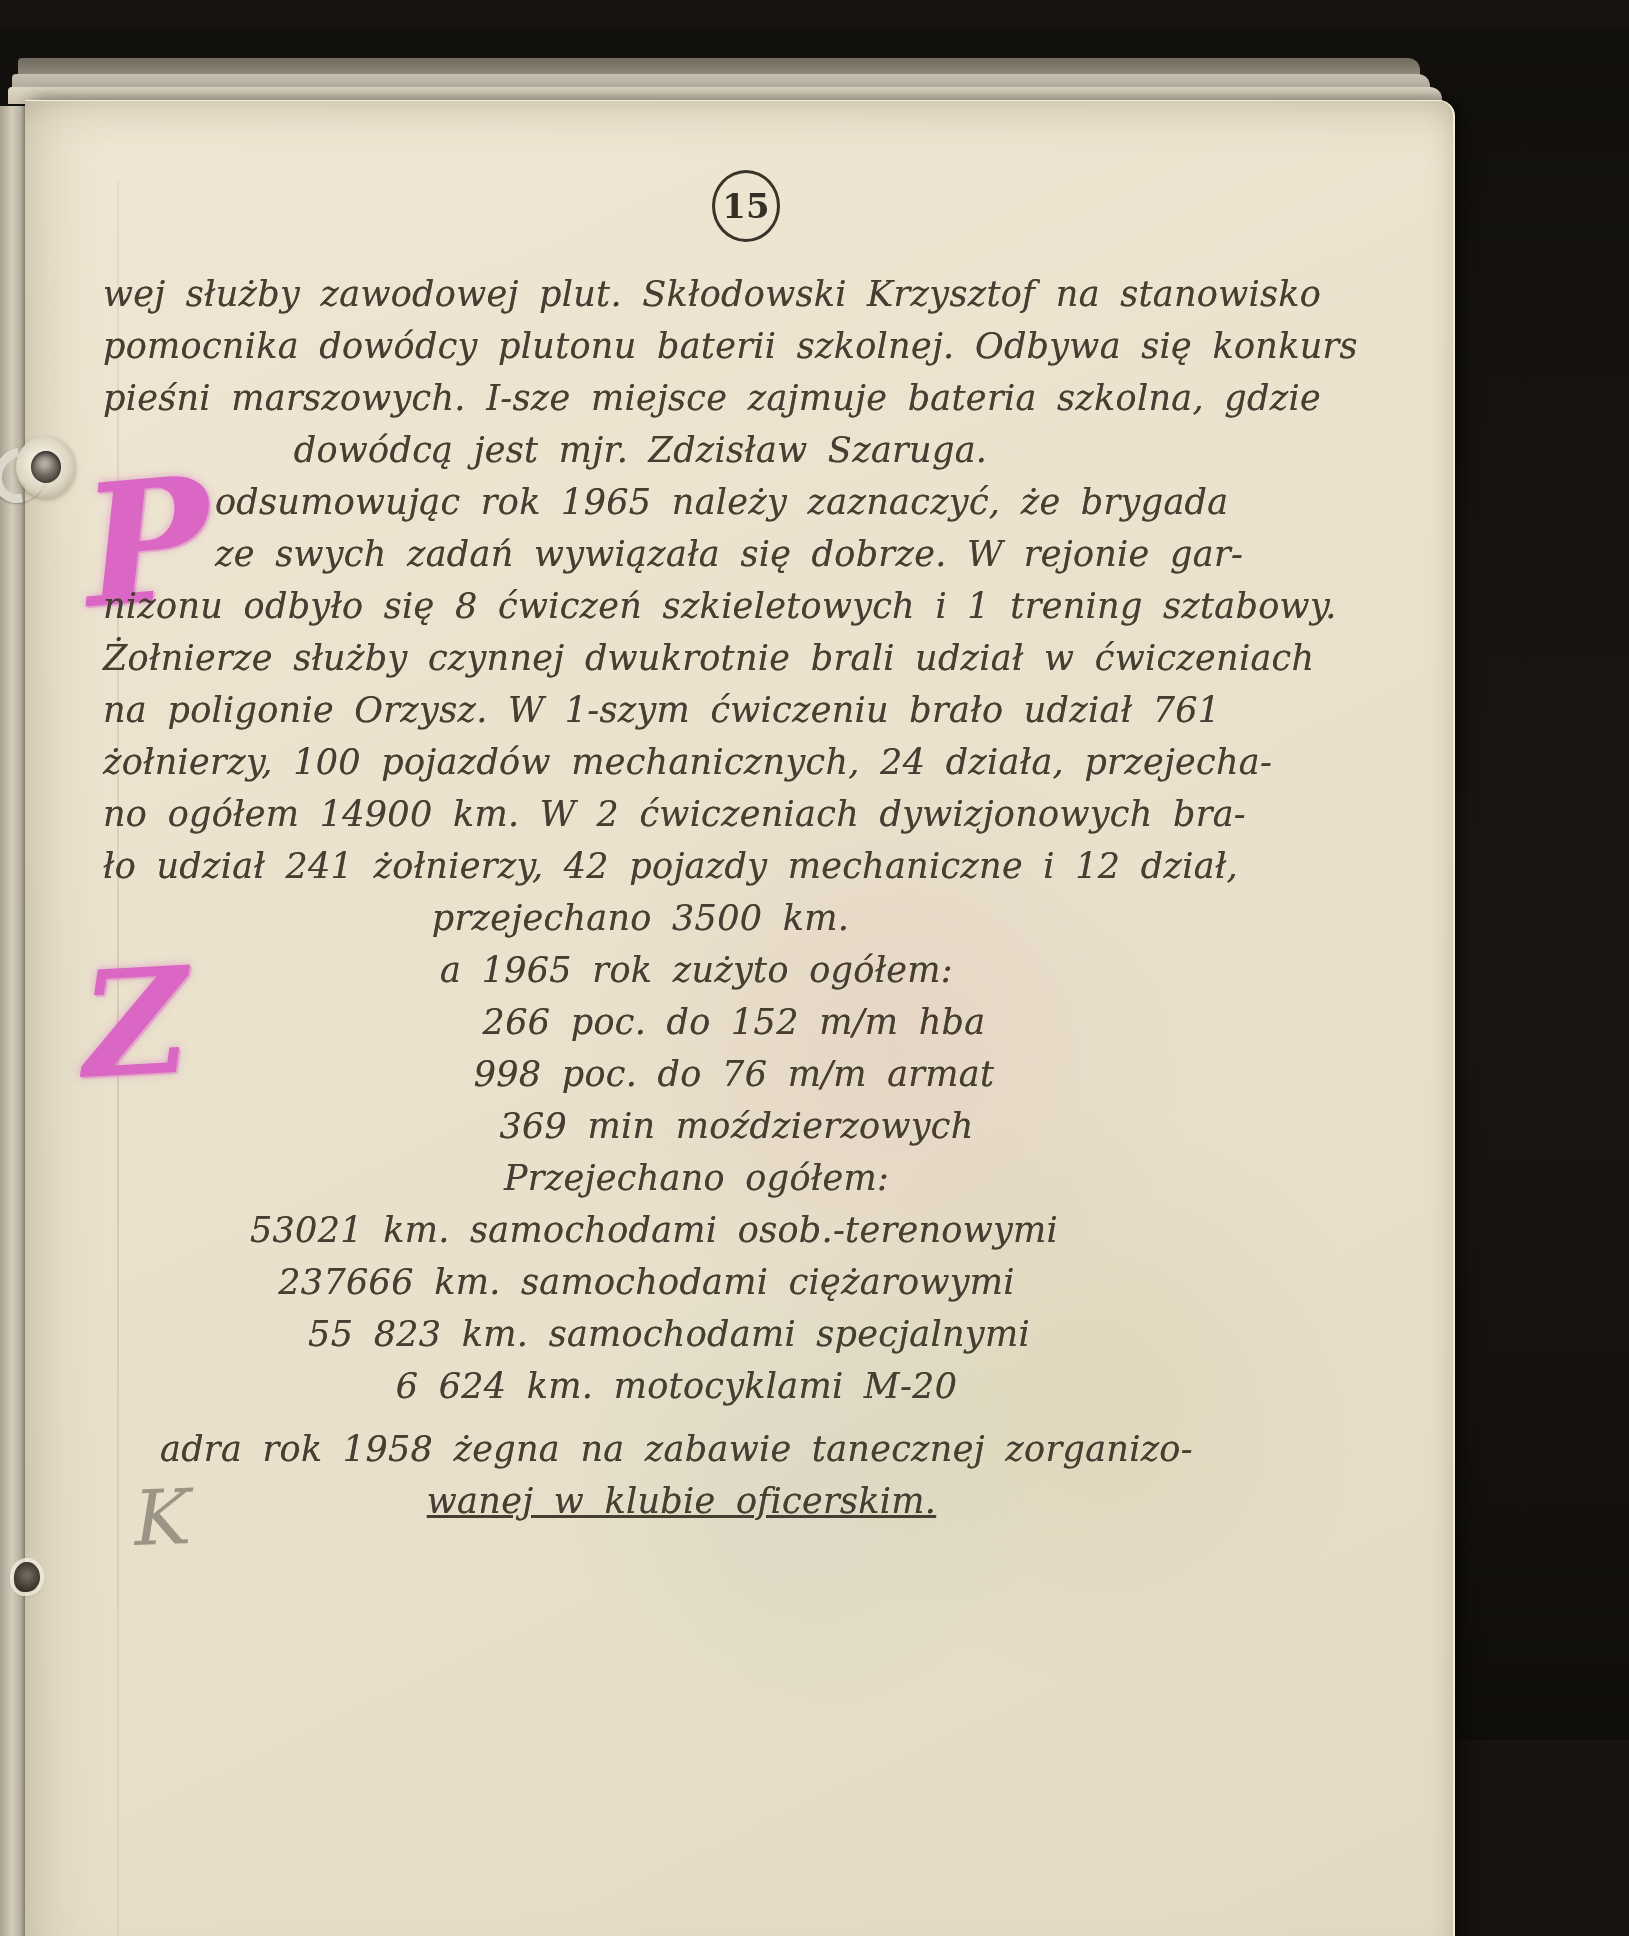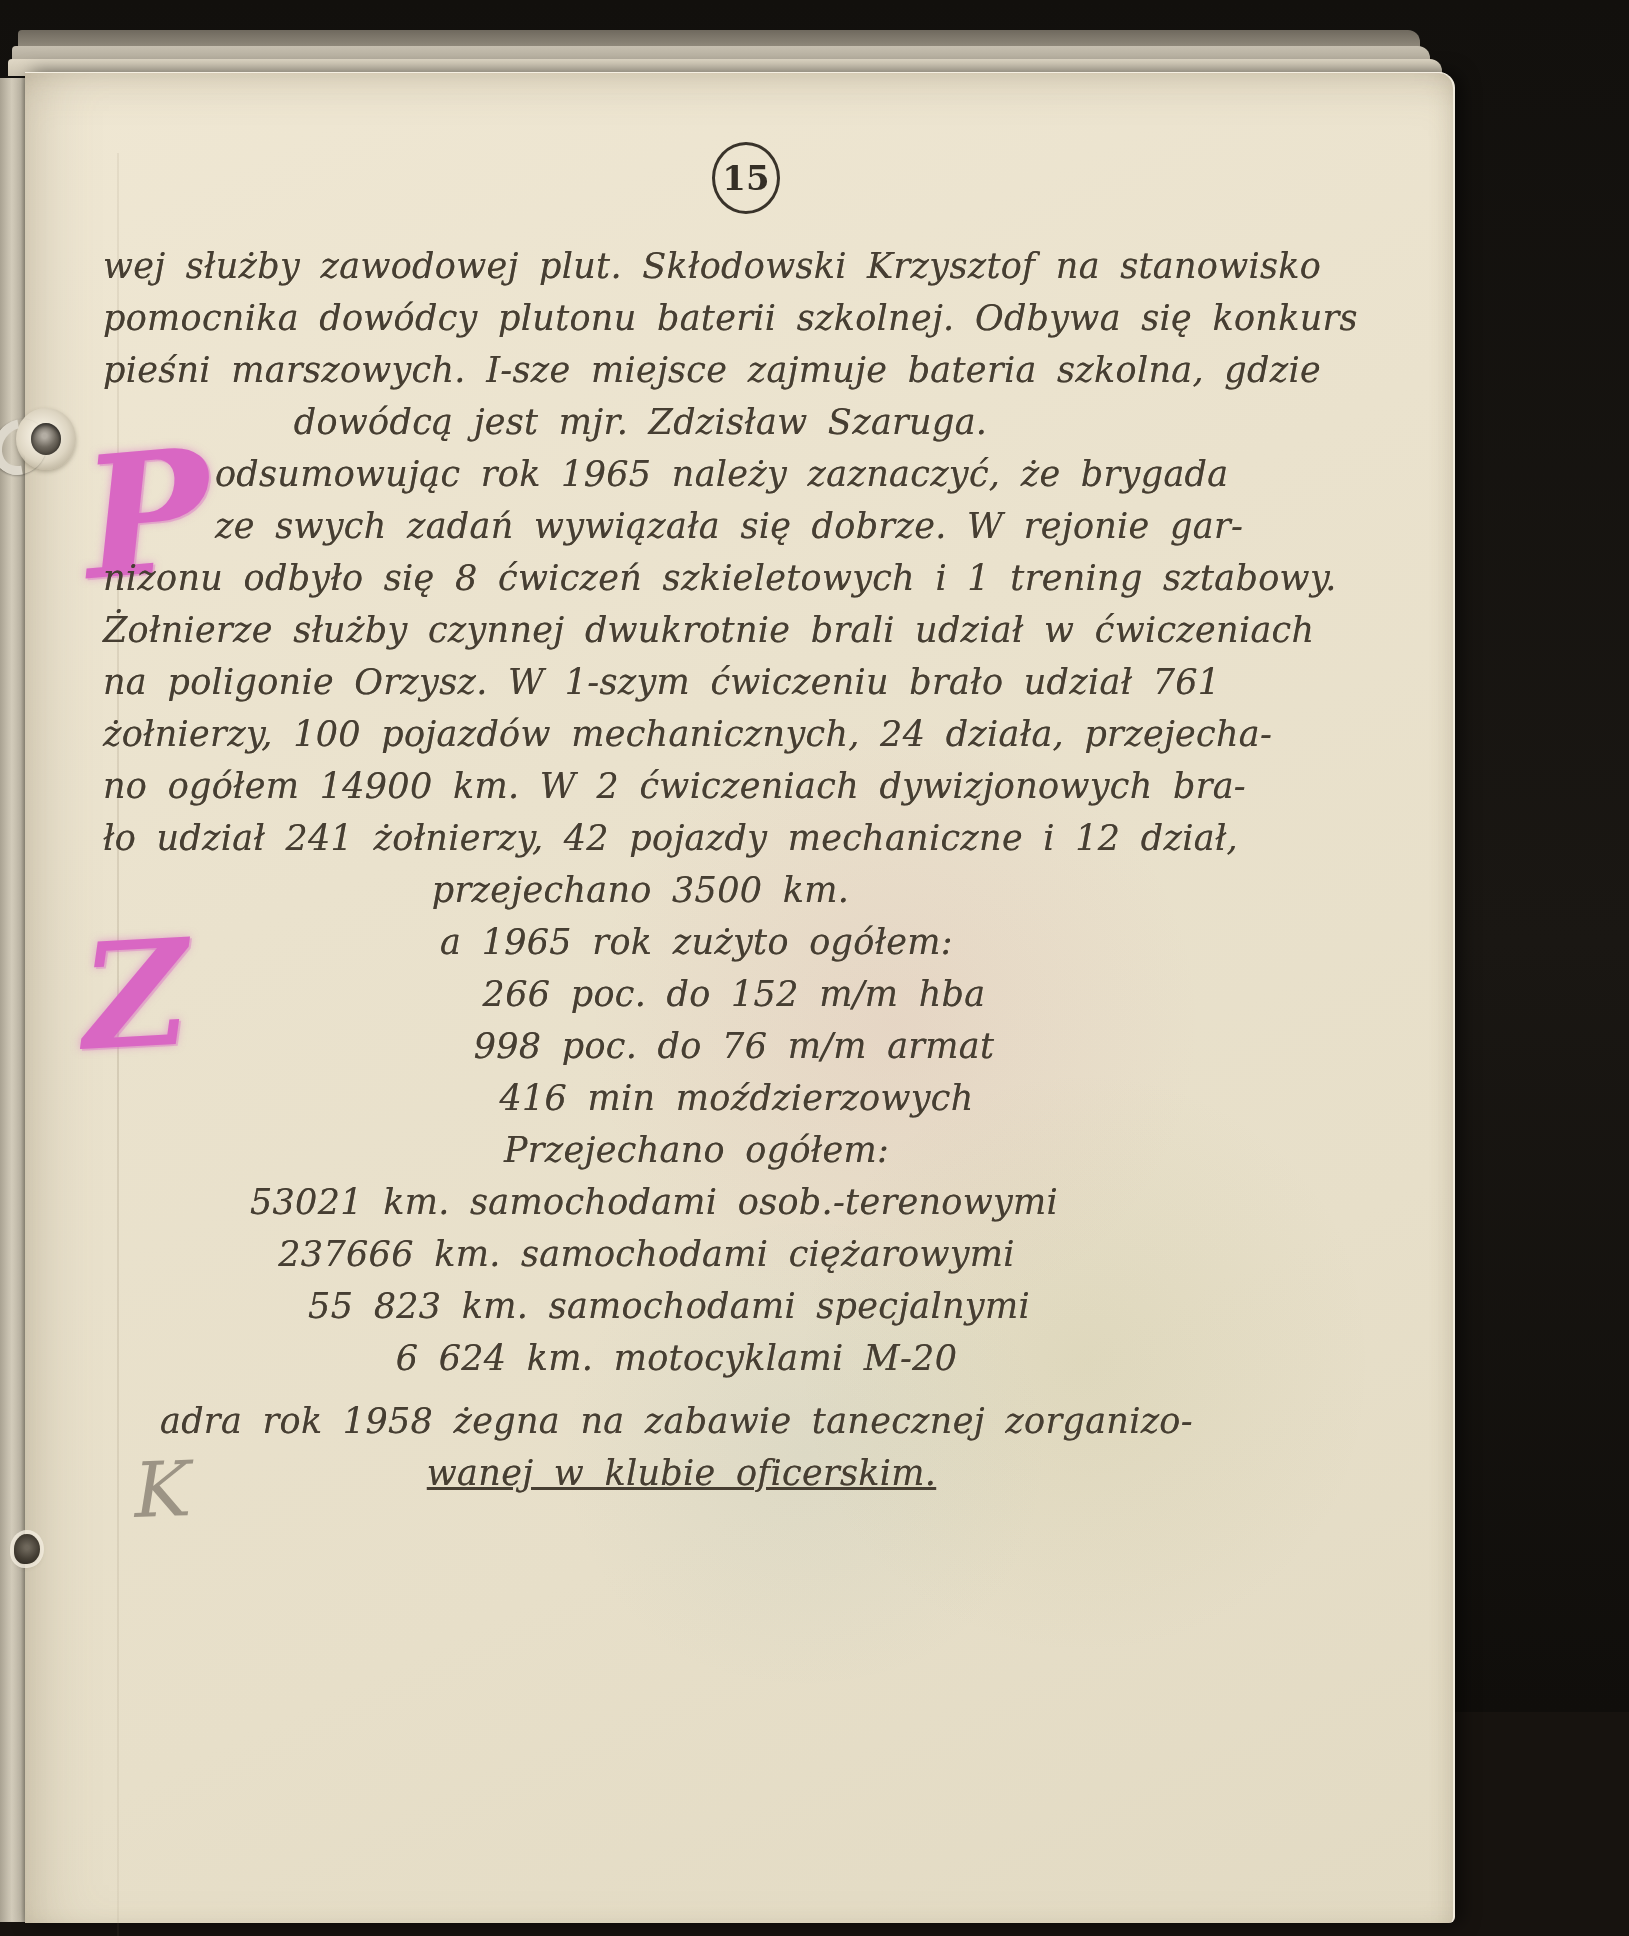--- a/index.html
+++ b/index.html
@@ -6,20 +6,21 @@
     margin:0;padding:0;
     width:1629px;height:1936px;
     background:#17130f;
     overflow:hidden;
     font-family:"DejaVu Serif", serif;
   }
   .scene{
     position:absolute;inset:0;
     width:1629px;height:1712px;
     background:linear-gradient(180deg,#12100d 0%,#1a1713 55%,#100e0b 100%);
+    margin-top:28px;
   }
   
   .stack1,.stack2,.stack3{
     position:absolute;border-top-right-radius:12px;border-top-left-radius:4px;
   }
   .stack1{left:18px;top:30px;width:1402px;height:20px;
     background:linear-gradient(180deg,#6f695e,#968f81);}
   .stack2{left:12px;top:46px;width:1418px;height:17px;
     background:linear-gradient(180deg,#c6bfb0,#b0a999);}
   .stack3{left:8px;top:59px;width:1434px;height:17px;
@@ -162,21 +163,21 @@
     <div class="hline">nizonu odbyło się 8 ćwiczeń szkieletowych i 1 trening sztabowy.</div>
     <div class="hline">Żołnierze służby czynnej dwukrotnie brali udział w ćwiczeniach</div>
     <div class="hline">na poligonie Orzysz. W 1-szym ćwiczeniu brało udział 761</div>
     <div class="hline">żołnierzy, 100 pojazdów mechanicznych, 24 działa, przejecha-</div>
     <div class="hline">no ogółem 14900 km. W 2 ćwiczeniach dywizjonowych bra-</div>
     <div class="hline">ło udział 241 żołnierzy, 42 pojazdy mechaniczne i 12 dział,</div>
     <div class="hline">przejechano 3500 km.</div>
     <div class="hline ind-a">a 1965 rok zużyto ogółem:</div>
     <div class="hline ind-b">266 poc. do 152 m/m hba</div>
     <div class="hline ind-b">998 poc. do 76 m/m armat</div>
-    <div class="hline ind-b2">416 min moździerzowych</div>
+    <div class="hline ind-b2">369 min moździerzowych</div>
     <div class="hline ind-a">Przejechano ogółem:</div>
     <div class="hline ind-c">53021 km. samochodami osob.-terenowymi</div>
     <div class="hline ind-d">237666 km. samochodami ciężarowymi</div>
     <div class="hline ind-e">55 823 km. samochodami specjalnymi</div>
     <div class="hline ind-f">6 624 km. motocyklami M-20</div>
     <div class="hline ind-e gap-top">adra rok 1958 żegna na zabawie tanecznej zorganizo-</div>
     <div class="hline ind-g">wanej w klubie oficerskim.</div>
   </div>
 
   <div class="hole-top-outer"></div>

